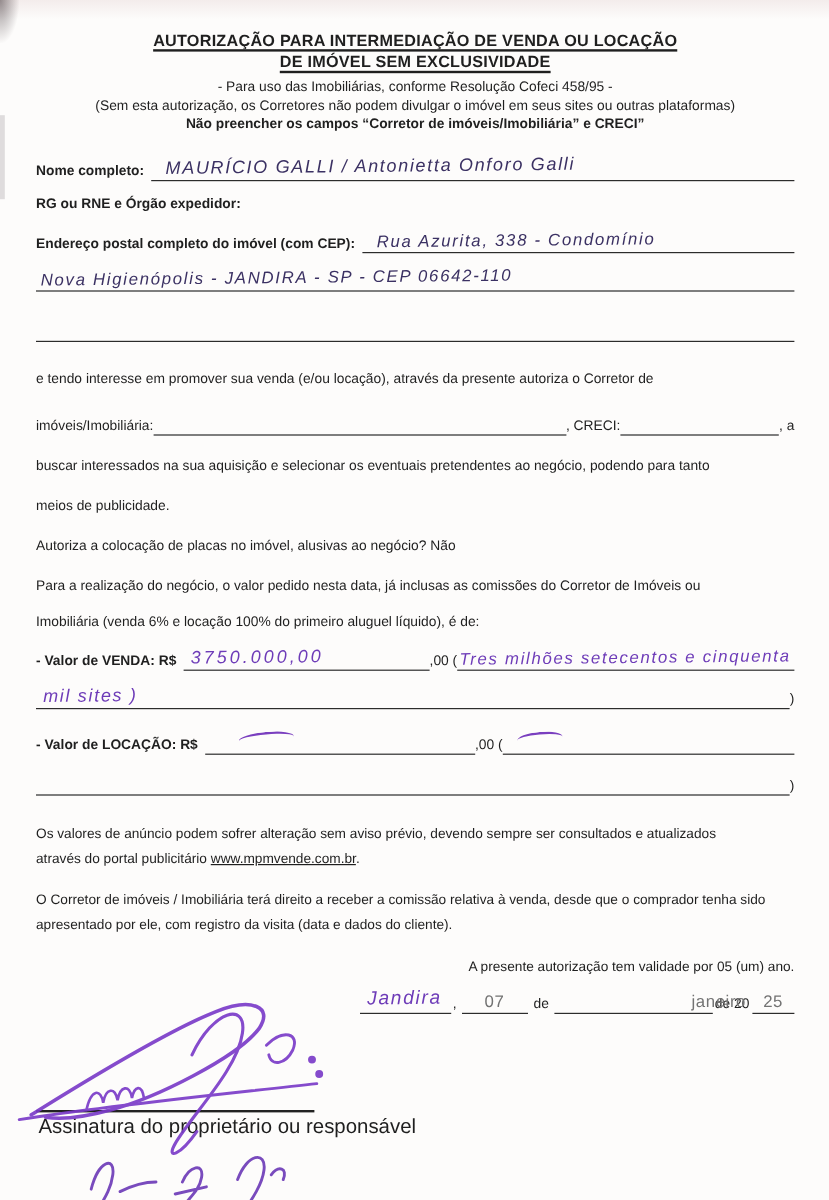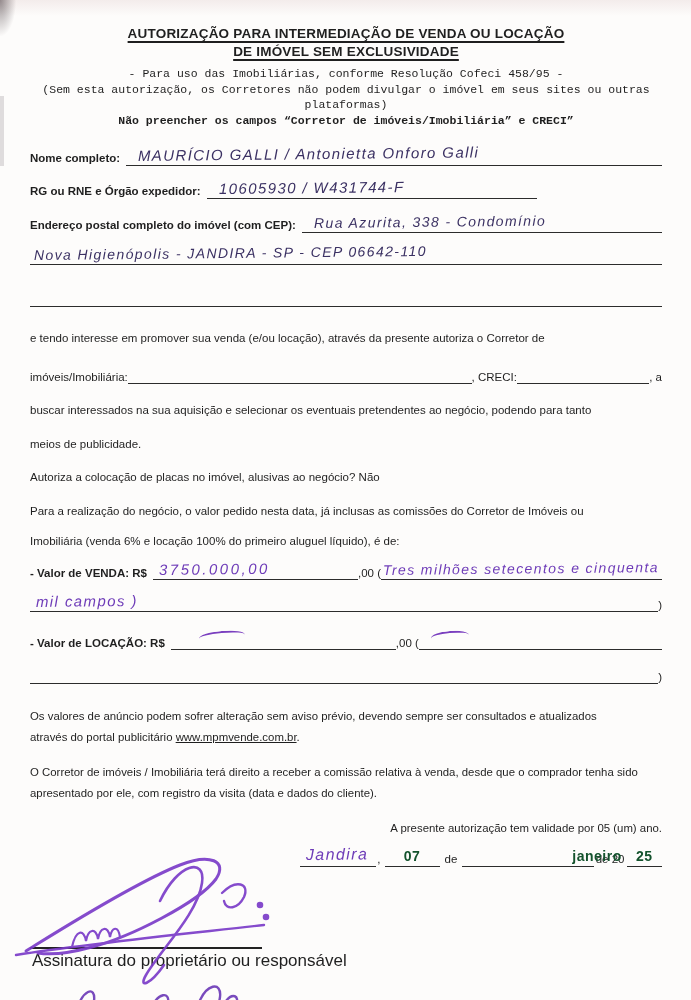--- a/index.html
+++ b/index.html
@@ -11,21 +11,21 @@
   .scan-right{position:absolute;top:55px;right:0;width:7px;bottom:0;
               background:linear-gradient(to left,rgba(216,162,162,.28),rgba(216,162,162,0));}
   .scan-corner{position:absolute;top:0;left:0;width:16px;height:36px;
                background:radial-gradient(ellipse at top left,rgba(70,58,62,.55),rgba(70,58,62,0) 72%);}
   .scan-left{position:absolute;top:96px;left:0;width:4px;height:70px;background:rgba(120,108,112,.22);}
 
   .content{position:absolute;left:30px;top:26px;width:632px;}
   .b{font-weight:700;}
   .title{font-size:13.5px;font-weight:700;text-align:center;letter-spacing:.2px;
          text-decoration:underline;text-underline-offset:3px;text-decoration-thickness:1.5px;}
-  .note{font-size:11.5px;text-align:center;line-height:1.35;font-family:Liberation Mono, monospace;}
+  .note{font-size:11.5px;text-align:center;line-height:1.35;}
   .note.b{font-weight:700;}
 
   .frow{display:flex;align-items:flex-end;}
   .lbl{font-weight:700;font-size:11.5px;white-space:nowrap;padding-right:6px;line-height:1.2;}
   .plain{font-size:11.5px;white-space:nowrap;line-height:1.2;}
   .wline{flex:1;border-bottom:1.5px solid #2c2c2c;position:relative;height:19px;min-width:20px;}
   .wline.full{width:100%;flex:none;display:block;}
 
   .hw{position:absolute;bottom:1px;left:12px;font-style:italic;letter-spacing:1.4px;
       font-size:14px;white-space:nowrap;transform:rotate(-.6deg);transform-origin:left bottom;}
@@ -34,22 +34,22 @@
   .hw.big{font-size:15px;}
   .pen-dash{position:absolute;bottom:7px;left:28px;width:46px;height:9px;
             border-top:2.5px solid #7a3fbf;border-radius:60%;transform:rotate(-5deg);}
 
   .pline{font-size:11.5px;line-height:1.25;margin-bottom:19px;}
   .notice{font-size:11.4px;line-height:1.85;}
   .u{text-decoration:underline;}
 
   .datebar{display:flex;align-items:flex-end;margin-left:270px;font-size:11.5px;}
   .dl{border-bottom:1.5px solid #2c2c2c;position:relative;height:19px;}
-  .typed{position:absolute;bottom:2px;width:100%;text-align:center;font-weight:700;
-         font-size:14px;color:#14532d;letter-spacing:.5px;}
+  .typed{position:absolute;bottom:2px;width:100%;text-align:center;font-weight:400;
+         font-size:14px;color:#737373;letter-spacing:.5px;}
 
   .sigzone{position:relative;height:190px;margin-top:14px;}
   .sigline{position:absolute;left:0;top:66px;width:232px;border-bottom:2px solid #222;}
   .siglabel{position:absolute;left:2px;top:70px;font-size:17px;}
   .sigsvg{position:absolute;pointer-events:none;}
 </style>
 </head>
 <body>
 
 <div class="page">
@@ -68,23 +68,20 @@
 
     <div class="frow" style="margin-top:18px;margin-bottom:13px">
       <span class="lbl">Nome completo:</span>
       <span class="wline">
         <span class="hw dark big">MAURÍCIO GALLI / Antonietta Onforo Galli</span>
       </span>
     </div>
 
     <div class="frow" style="margin-bottom:14px">
       <span class="lbl">RG ou RNE e Órgão expedidor:</span>
-      <span class="wline" style="max-width:330px;flex:none;width:330px">
-        <span class="hw dark big">10605930 / W431744-F</span>
-      </span>
       <span style="flex:1"></span>
     </div>
 
     <div class="frow" style="margin-bottom:12px">
       <span class="lbl">Endereço postal completo do imóvel (com CEP):</span>
       <span class="wline">
         <span class="hw dark">Rua Azurita, 338 - Condomínio</span>
       </span>
     </div>
     <div class="wline full" style="margin-bottom:22px">
@@ -113,21 +110,21 @@
       <span class="wline" style="flex:none;width:205px">
         <span class="hw purple big" style="left:6px;letter-spacing:2.5px">3750.000,00</span>
       </span>
       <span class="plain">,00 (</span>
       <span class="wline">
         <span class="hw purple" style="left:2px">Tres milhões setecentos e cinquenta</span>
       </span>
     </div>
     <div class="frow" style="margin-bottom:18px">
       <span class="wline">
-        <span class="hw purple big" style="left:6px">mil campos )</span>
+        <span class="hw purple big" style="left:6px">mil sites )</span>
       </span>
       <span class="plain">)</span>
     </div>
 
     <div class="frow" style="margin-bottom:14px">
       <span class="lbl">- Valor de LOCAÇÃO: R$</span>
       <span class="wline" style="flex:none;width:225px">
         <span class="pen-dash"></span>
       </span>
       <span class="plain">,00 (</span>

